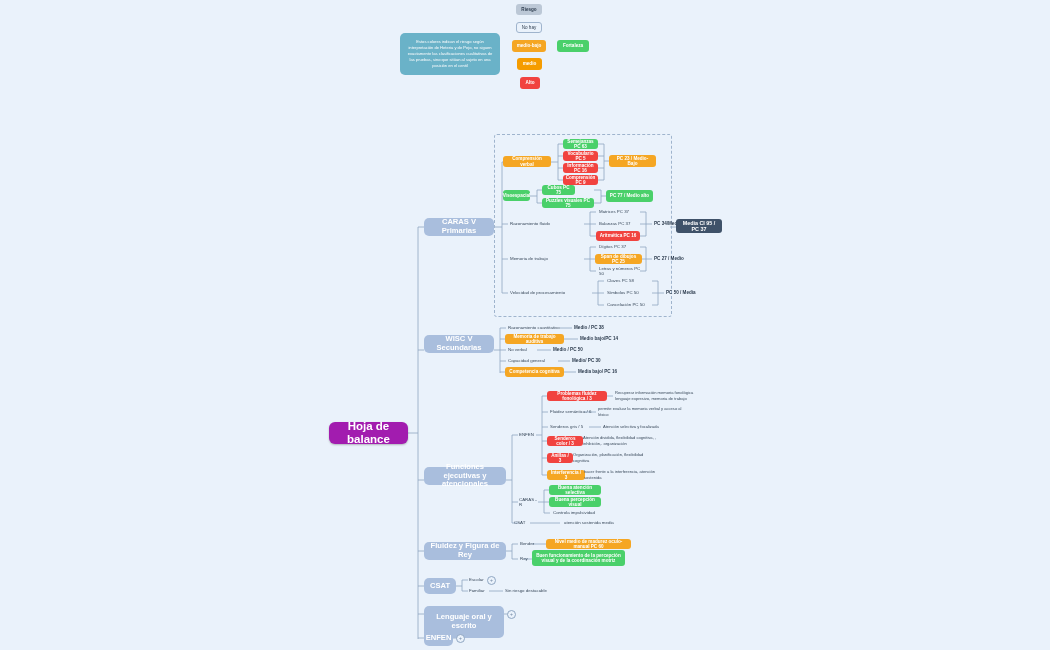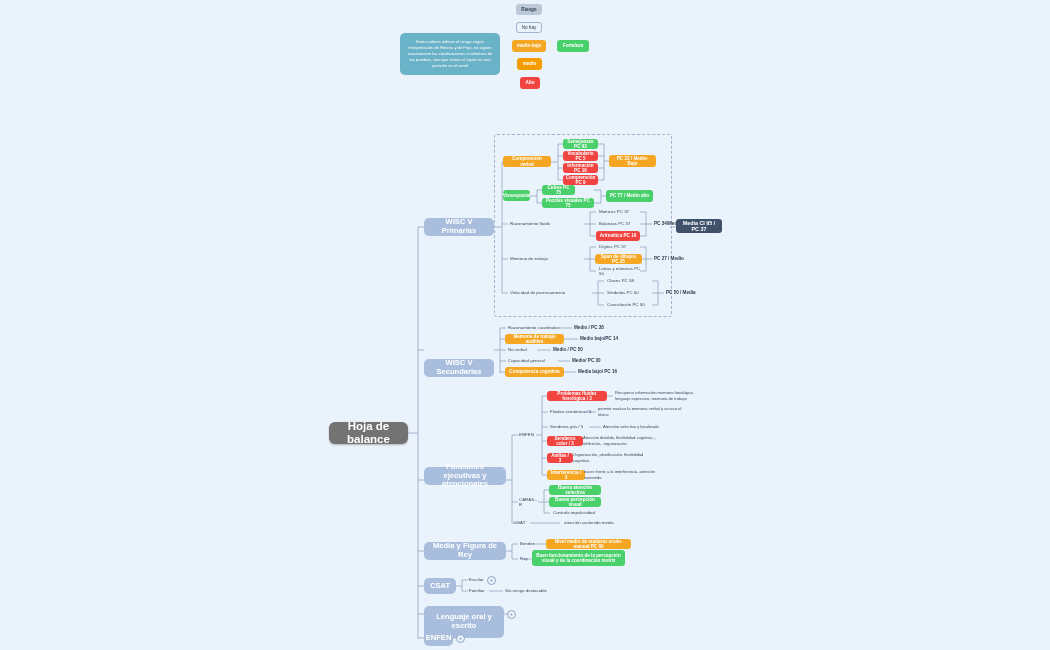--- a/index.html
+++ b/index.html
@@ -15,21 +15,21 @@
   .node{
     position:absolute;
     box-sizing:border-box;
     display:flex;align-items:center;justify-content:center;
     text-align:center;
     line-height:1.15;
     border-radius:4px;
   }
   
   .central{
-    background:#737373;color:#ffffff;
+    background:#a21caf;color:#ffffff;
     font-size:11.5px;font-weight:bold;
     border-radius:6px;
     padding:0 8px;
     box-shadow:0 1px 2px rgba(0,0,0,.25);
   }
   .branch{
     background:#a9bedd;color:#ffffff;
     font-size:7.6px;font-weight:bold;
     border-radius:5px;
     padding:0 5px;
@@ -236,21 +236,21 @@
 
   <div class="node chip chip-grey" style="left:516px;top:4px;width:26px;height:11px;">Riesgo</div>
   <div class="node chip chip-outline" style="left:516px;top:22px;width:26px;height:11px;">No hay</div>
   <div class="node chip chip-orange" style="left:512px;top:40px;width:34px;height:12px;">medio-bajo</div>
   <div class="node chip chip-orange-d" style="left:517px;top:58px;width:25px;height:12px;">medio</div>
   <div class="node chip chip-red" style="left:520px;top:77px;width:20px;height:12px;">Alto</div>
   <div class="node chip chip-green" style="left:557px;top:40px;width:32px;height:12px;">Fortaleza</div>
 
   <div class="node central" style="left:329px;top:422px;width:79px;height:22px;">Hoja de balance</div>
 
-  <div class="node branch" style="left:424px;top:218px;width:70px;height:18px;">WISC V Primarias</div>
+  <div class="node branch" style="left:424px;top:218px;width:70px;height:18px;">CARAS V Primarias</div>
 
   <div class="node chip chip-orange" style="left:503px;top:156px;width:48px;height:11px;">Comprensión verbal</div>
   <div class="node chip chip-green" style="left:503px;top:190px;width:27px;height:11px;">Visoespacial</div>
   <div class="node plain" style="left:508px;top:219px;width:78px;height:10px;">Razonamiento fluido</div>
   <div class="node plain" style="left:508px;top:254px;width:78px;height:10px;">Memoria de trabajo</div>
   <div class="node plain" style="left:508px;top:288px;width:86px;height:10px;">Velocidad de procesamiento</div>
 
   <div class="node chip chip-green" style="left:563px;top:139px;width:35px;height:10px;">Semejanzas PC 63</div>
   <div class="node chip chip-red" style="left:563px;top:151px;width:35px;height:10px;">Vocabulario PC 5</div>
   <div class="node chip chip-red" style="left:563px;top:163px;width:35px;height:10px;">Información PC 16</div>
@@ -271,21 +271,21 @@
   <div class="node plain" style="left:597px;top:266px;width:50px;height:10px;">Letras y números PC 50</div>
   <div class="node plain-b" style="left:652px;top:254px;width:50px;height:10px;">PC 27 / Medio</div>
 
   <div class="node plain" style="left:605px;top:276px;width:46px;height:10px;">Claves PC 58</div>
   <div class="node plain" style="left:605px;top:288px;width:46px;height:10px;">Símbolos PC 50</div>
   <div class="node plain" style="left:605px;top:300px;width:50px;height:10px;">Cancelación PC 50</div>
   <div class="node plain-b" style="left:664px;top:288px;width:52px;height:10px;">PC 50  / Media</div>
 
   <div class="node branch-dark" style="left:676px;top:219px;width:46px;height:14px;">Media CI 95 / PC 37</div>
 
-  <div class="node branch" style="left:424px;top:359px;width:70px;height:18px;">WISC V Secundarias</div>
+  <div class="node branch" style="left:424px;top:335px;width:70px;height:18px;">WISC V Secundarias</div>
 
   <div class="node plain" style="left:506px;top:323px;width:60px;height:10px;">Razonamiento cuantitativo</div>
   <div class="node plain-b" style="left:572px;top:323px;width:46px;height:10px;">Medio / PC 38</div>
 
   <div class="node chip chip-orange" style="left:505px;top:334px;width:59px;height:10px;">Memoria de trabajo auditiva</div>
   <div class="node plain-b" style="left:578px;top:334px;width:50px;height:10px;">Medio bajo/PC 14</div>
 
   <div class="node plain" style="left:506px;top:345px;width:32px;height:10px;">No verbal</div>
   <div class="node plain-b" style="left:551px;top:345px;width:44px;height:10px;">Medio / PC 50</div>
 
@@ -318,21 +318,21 @@
 
   <div class="node chip chip-orange" style="left:547px;top:470px;width:38px;height:10px;">Interferencia / 3</div>
   <div class="node note" style="left:582px;top:467px;width:80px;height:16px;">hacer frente a la interferencia, atención sostenida</div>
 
   <div class="node chip chip-green" style="left:549px;top:485px;width:52px;height:10px;">Buena atención selectiva</div>
   <div class="node chip chip-green" style="left:549px;top:497px;width:52px;height:10px;">Buena percepción visual</div>
   <div class="node plain" style="left:551px;top:508px;width:52px;height:10px;">Controla impulsividad</div>
 
   <div class="node plain" style="left:562px;top:518px;width:58px;height:10px;">atención sostenida media</div>
 
-  <div class="node branch" style="left:424px;top:542px;width:82px;height:18px;">Media y Figura de Rey</div>
+  <div class="node branch" style="left:424px;top:542px;width:82px;height:18px;">Fluidez y Figura de Rey</div>
 
   <div class="node plain" style="left:518px;top:539px;width:22px;height:10px;">Bender</div>
   <div class="node chip chip-orange" style="left:546px;top:539px;width:85px;height:10px;">Nivel medio de madurez oculo-manual  PC 60</div>
 
   <div class="node plain" style="left:518px;top:554px;width:14px;height:10px;">Rey</div>
   <div class="node chip chip-green" style="left:532px;top:550px;width:93px;height:16px;">Buen funcionamiento de la percepción visual y de la coordinación motriz</div>
 
   <div class="node branch" style="left:424px;top:578px;width:32px;height:16px;">CSAT</div>
   <div class="node plain" style="left:467px;top:575px;width:22px;height:10px;">Escolar</div>
   <div class="expand" style="left:487px;top:576px;">+</div>

